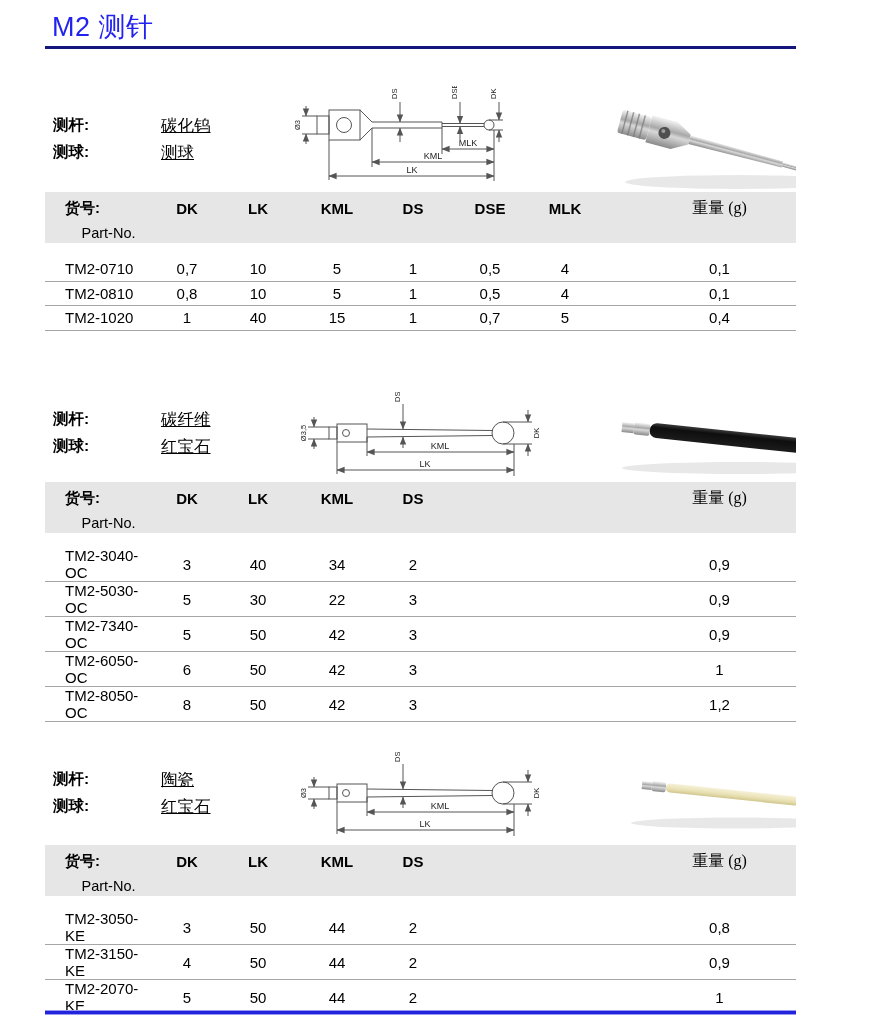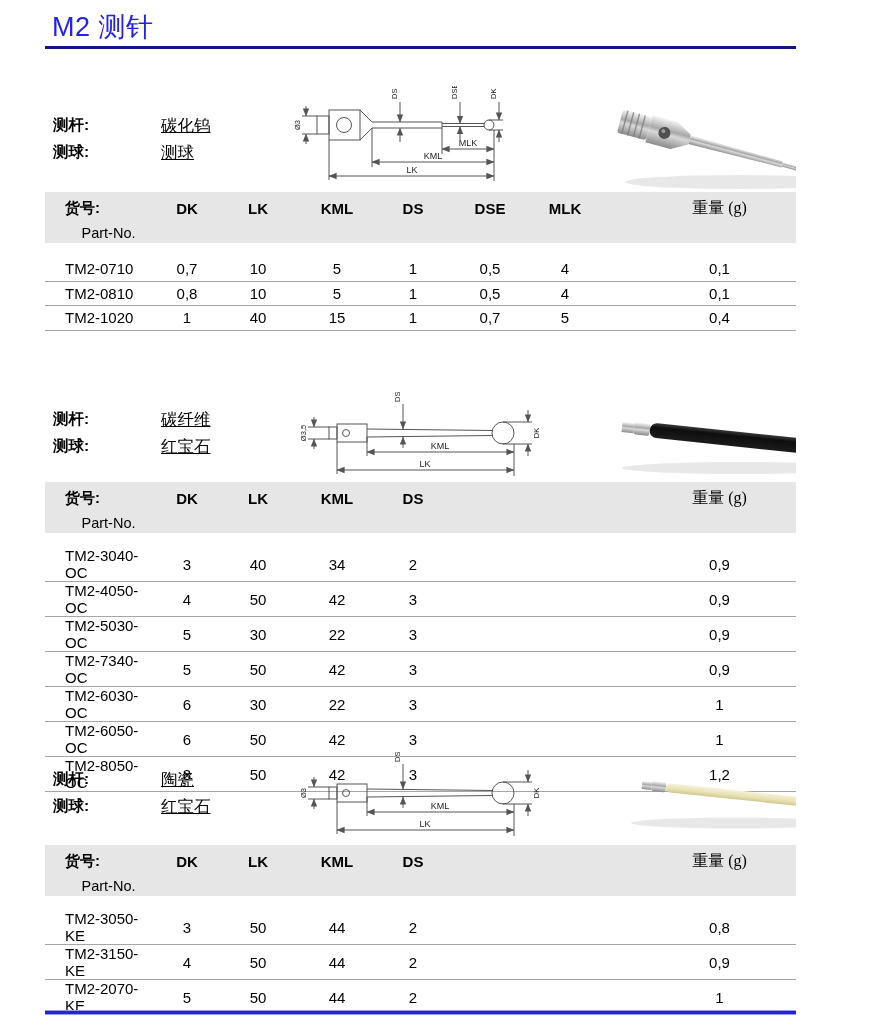--- a/index.html
+++ b/index.html
@@ -275,58 +275,38 @@
           <td class="part">TM2-3040-OC</td>
           <td>3</td>
           <td>40</td>
           <td>34</td>
           <td>2</td>
           <td></td>
           <td></td>
           <td>0,9</td>
         </tr>
         <tr>
-          <td class="part">TM2-4050-OC</td>
-          <td>4</td>
-          <td>50</td>
-          <td>42</td>
-          <td>3</td>
-          <td></td>
-          <td></td>
-          <td>0,9</td>
-        </tr>
-        <tr>
           <td class="part">TM2-5030-OC</td>
           <td>5</td>
           <td>30</td>
           <td>22</td>
           <td>3</td>
           <td></td>
           <td></td>
           <td>0,9</td>
         </tr>
         <tr>
           <td class="part">TM2-7340-OC</td>
           <td>5</td>
           <td>50</td>
           <td>42</td>
           <td>3</td>
           <td></td>
           <td></td>
           <td>0,9</td>
-        </tr>
-        <tr>
-          <td class="part">TM2-6030-OC</td>
-          <td>6</td>
-          <td>30</td>
-          <td>22</td>
-          <td>3</td>
-          <td></td>
-          <td></td>
-          <td>1</td>
         </tr>
         <tr>
           <td class="part">TM2-6050-OC</td>
           <td>6</td>
           <td>50</td>
           <td>42</td>
           <td>3</td>
           <td></td>
           <td></td>
           <td>1</td>

